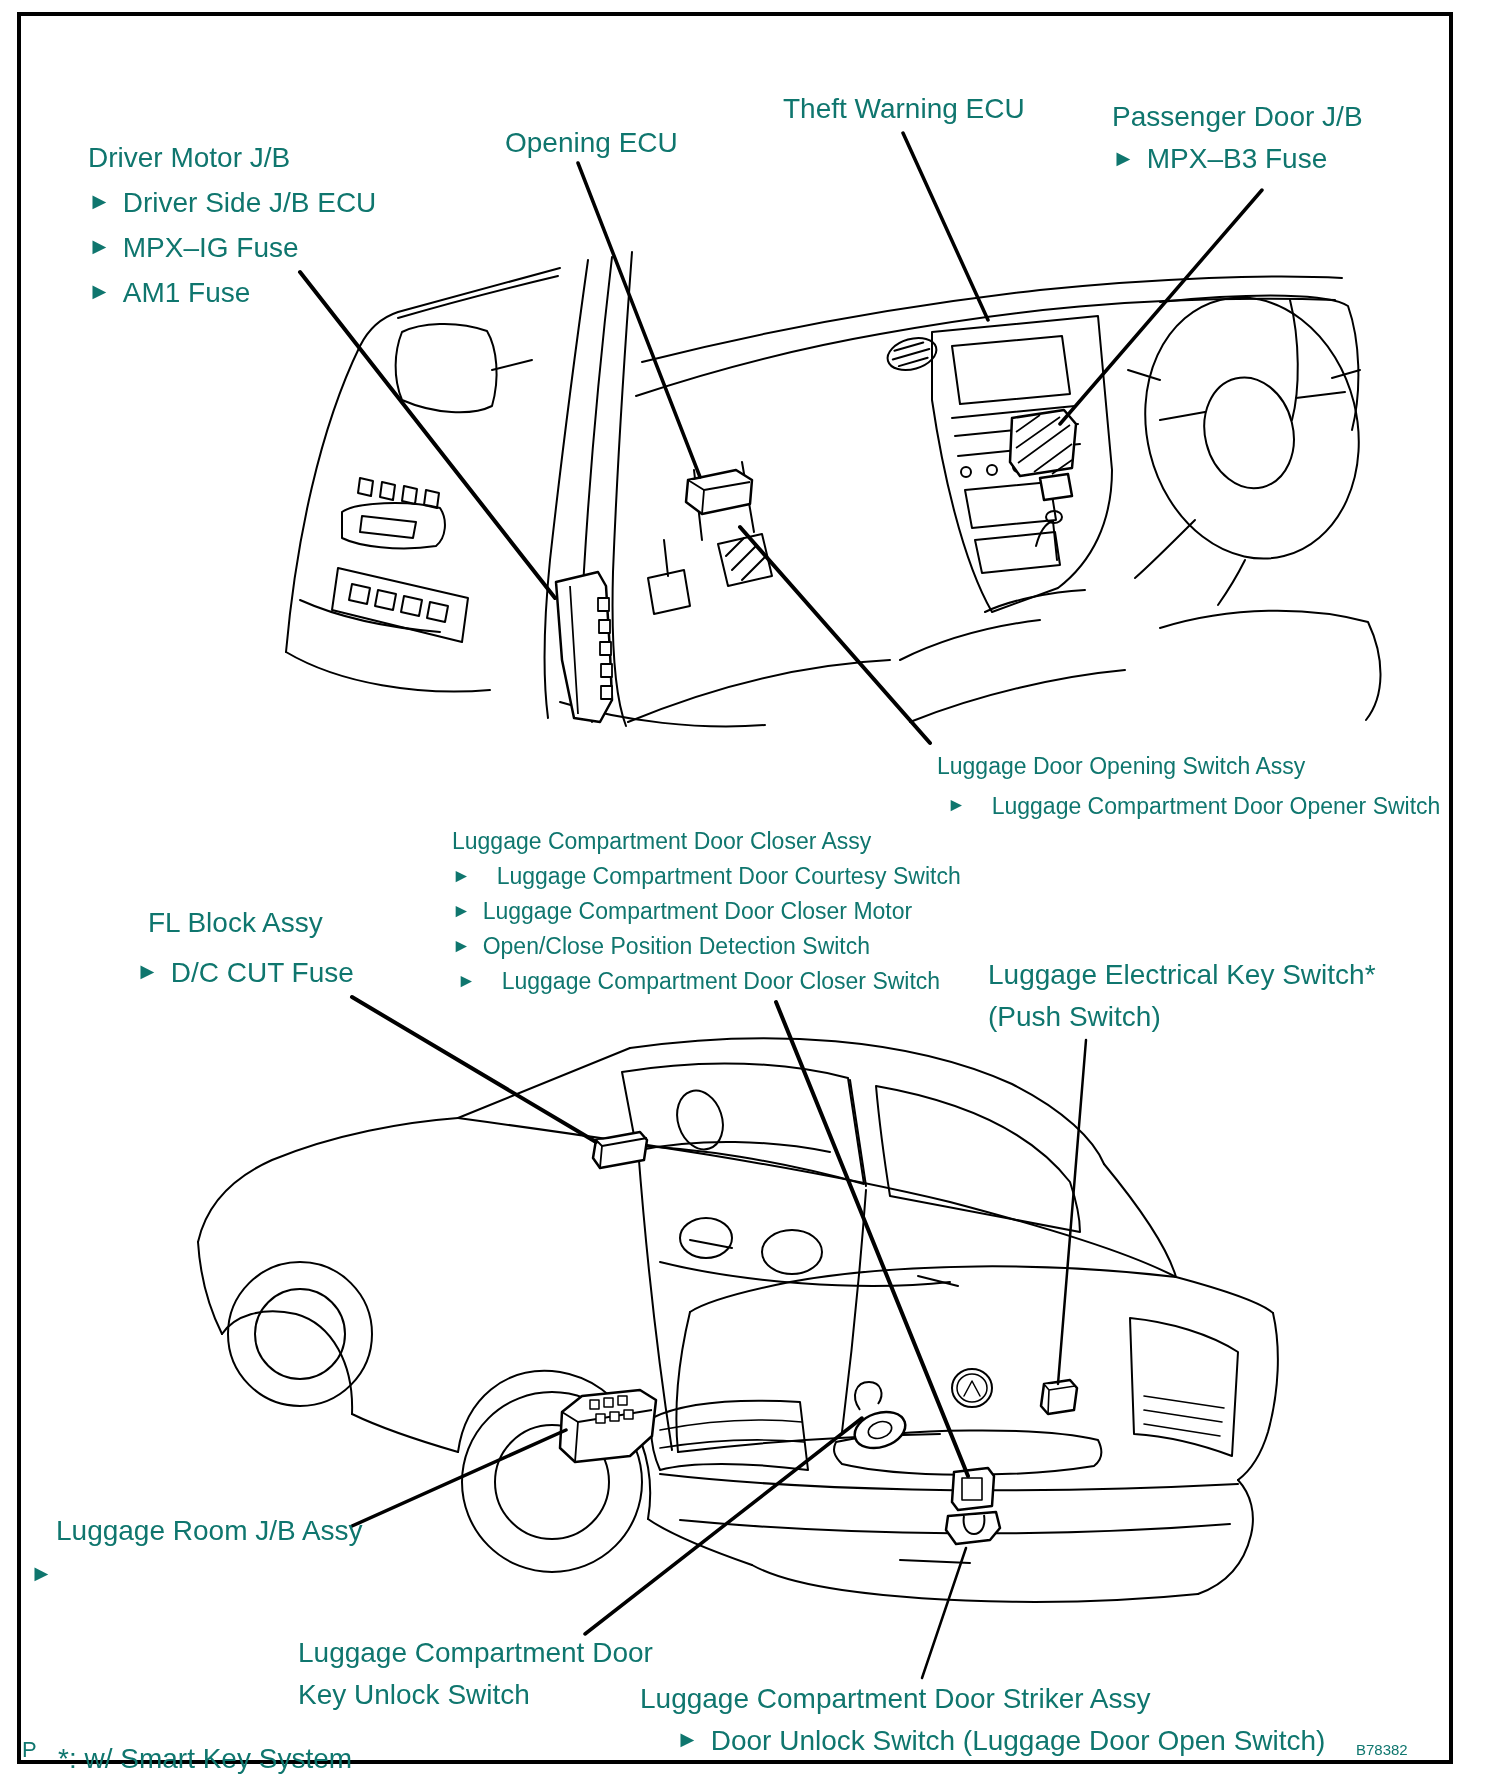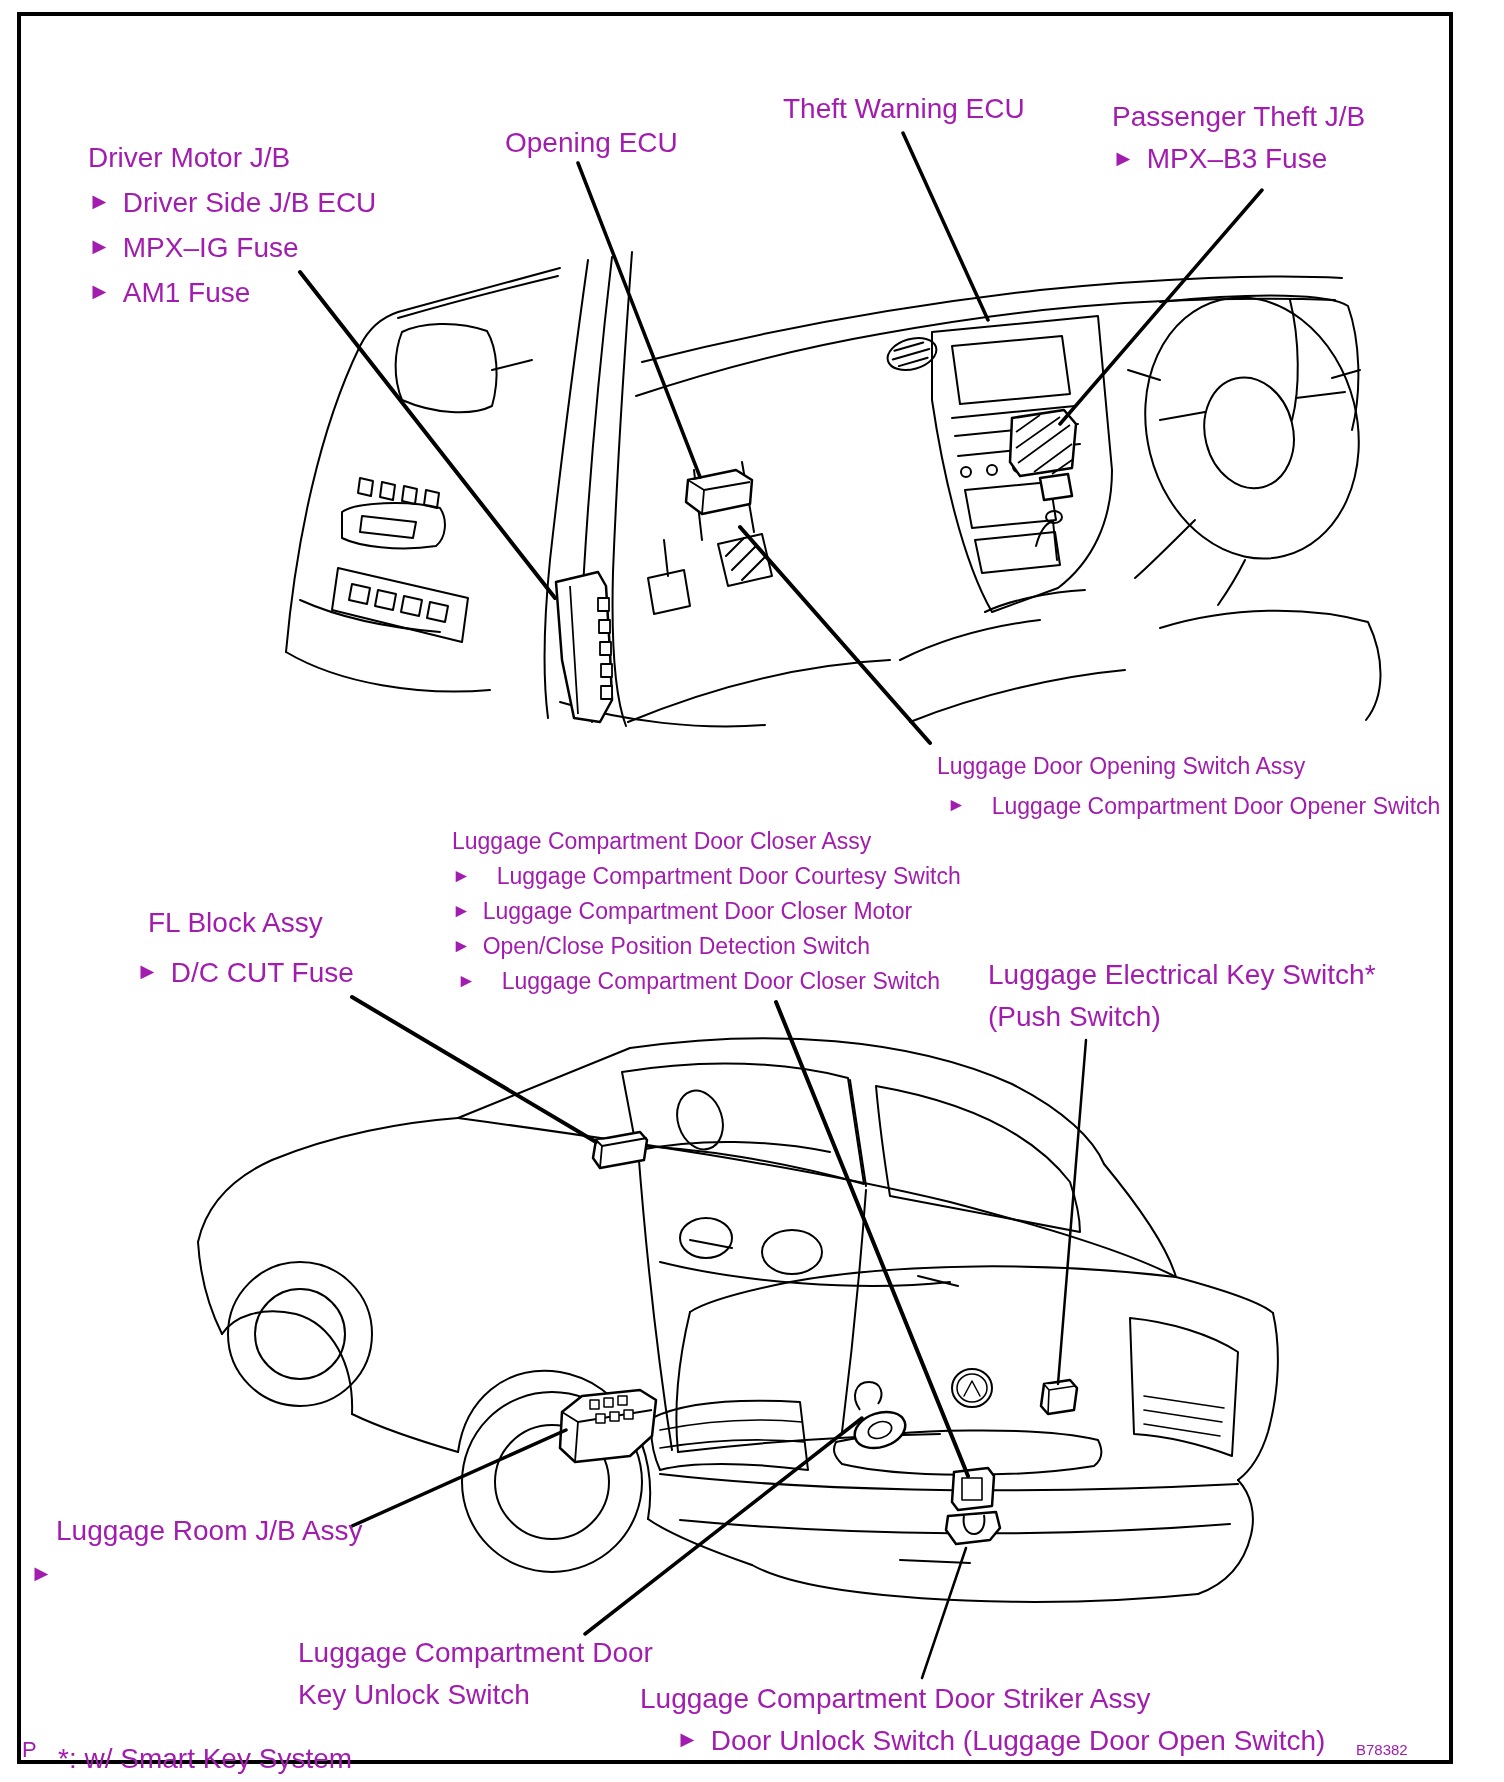--- a/index.html
+++ b/index.html
@@ -1,21 +1,21 @@
 <!DOCTYPE html>
 <html><head>
 <meta charset="utf-8">
 <style>
   html,body{margin:0;padding:0;background:#e8e8e8;}
   .page{
     position:relative;width:1504px;height:1782px;background:#ffffff;
     font-family:"Liberation Sans",sans-serif;color:#000;overflow:hidden;
   }
   .art{position:absolute;left:0;top:0;width:1504px;height:1782px;}
-  .lbl{position:absolute;white-space:nowrap;font-size:28px;line-height:45px;color:#a21caf;}
+  .lbl{position:absolute;white-space:nowrap;font-size:28px;line-height:45px;color:#0f766e;}
   .fs25{font-size:23px;line-height:35px;}
   .lh40{line-height:40px;}
   .lh42{line-height:42px;}
   .item{display:flex;align-items:center;gap:12px;}
   .gap-lg{gap:26px;}
   .tri{font-size:0.82em;transform:translateY(-1px);}
   .tiny{font-size:15px;line-height:20px;}
   .pmark{font-size:22px;line-height:24px;}
   svg *{vector-effect:non-scaling-stroke;}
 </style>
@@ -246,21 +246,21 @@
 
   <div class="lbl" style="left:505px;top:120px;">
     <span>Opening ECU</span>
   </div>
 
   <div class="lbl" style="left:783px;top:86px;">
     <span>Theft Warning ECU</span>
   </div>
 
   <div class="lbl lh42" style="left:1112px;top:96px;">
-    <div>Passenger Theft J/B</div>
+    <div>Passenger Door J/B</div>
     <div class="item">
       <span class="tri">►</span>
       <span>MPX–B3 Fuse</span>
     </div>
   </div>
 
   <div class="lbl fs25 lh40" style="left:937px;top:746px;">
     <div>Luggage Door Opening Switch Assy</div>
     <div class="item gap-lg" style="margin-left:10px;">
       <span class="tri">►</span>

